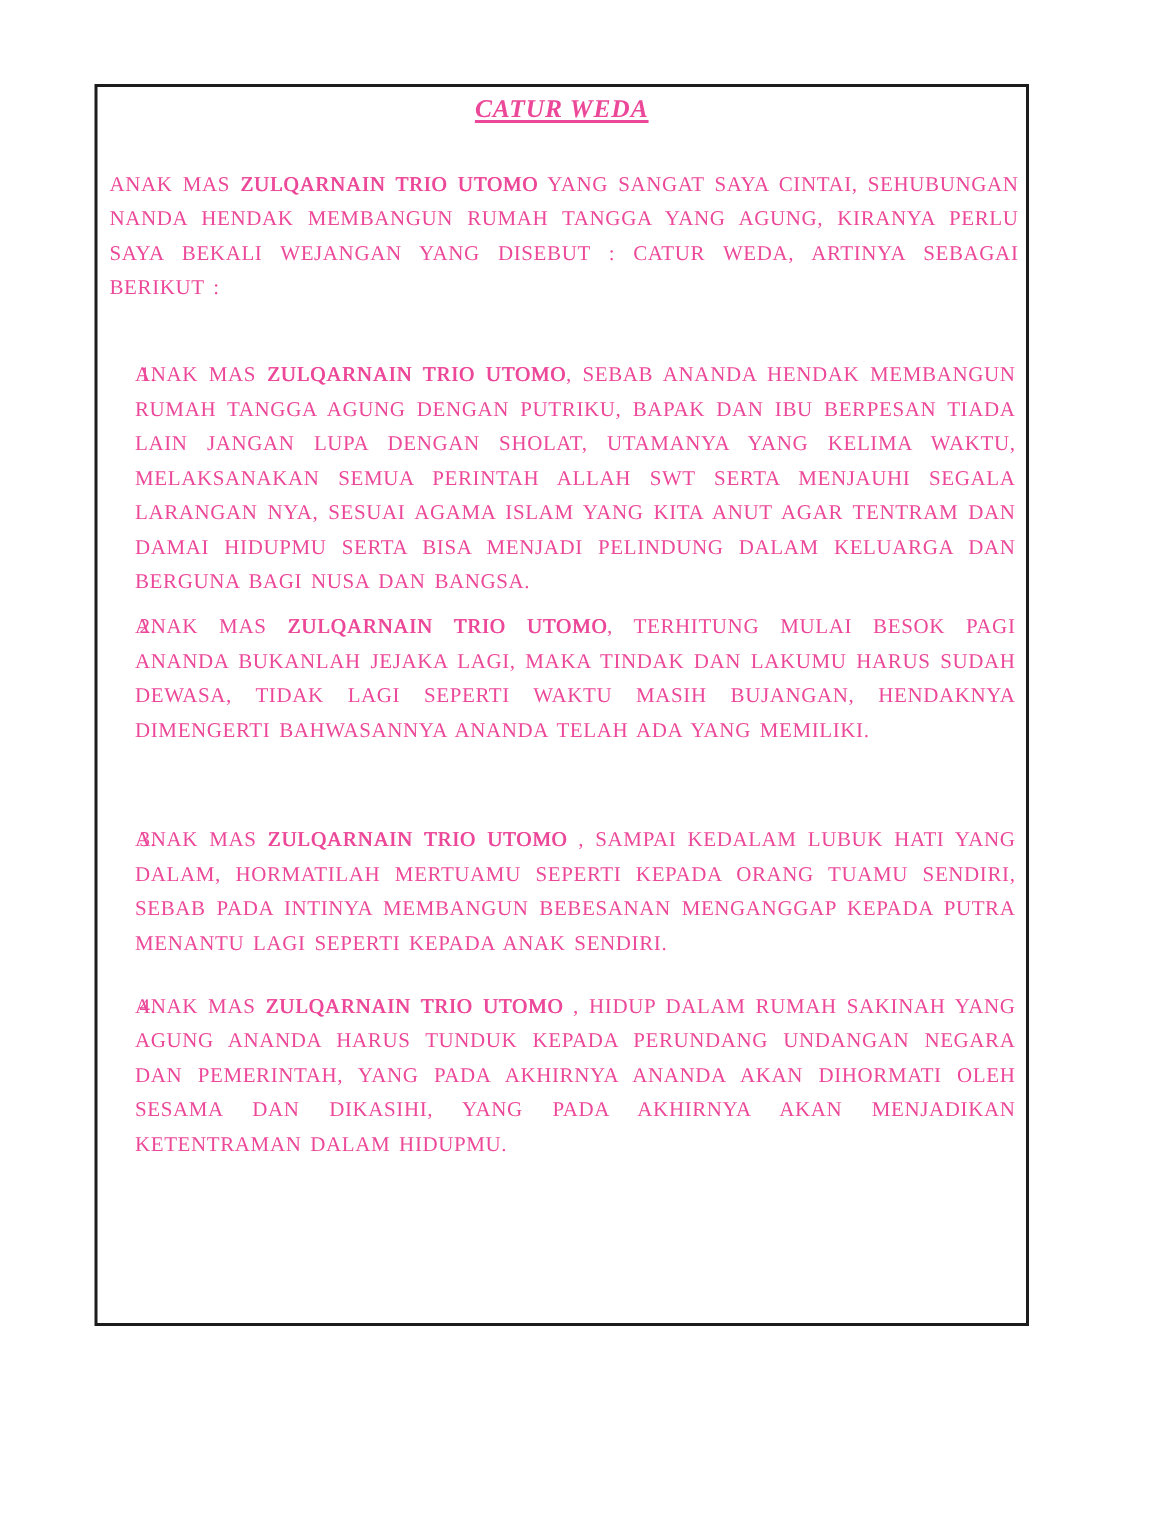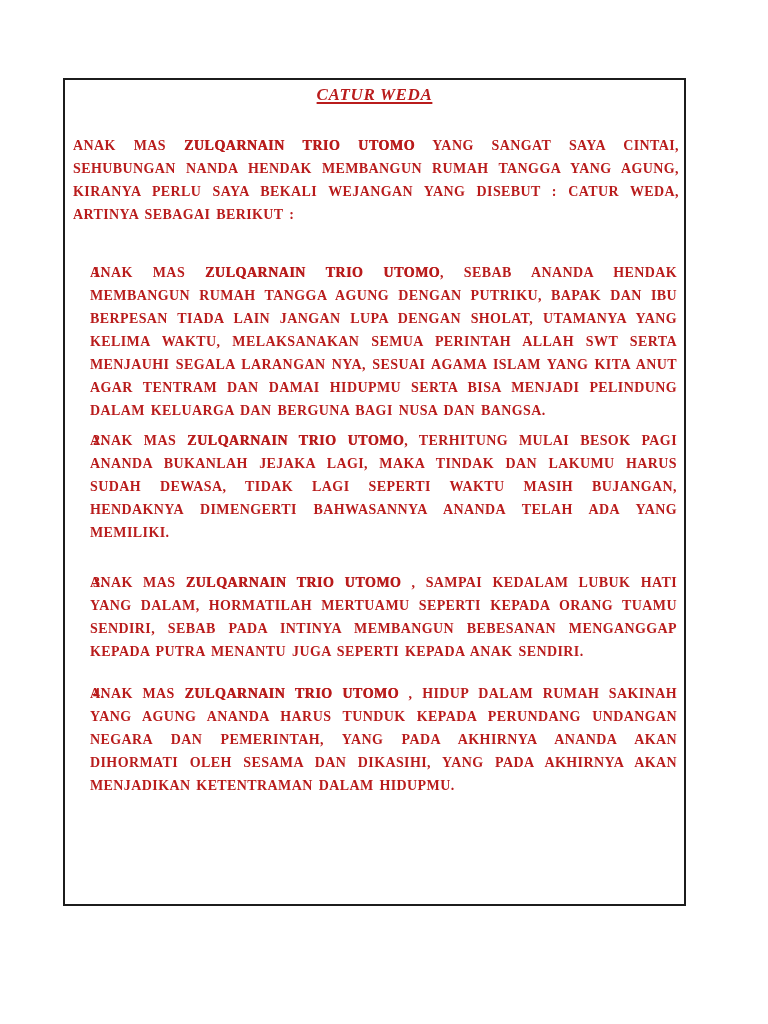--- a/index.html
+++ b/index.html
@@ -16,46 +16,46 @@
   }
   .page {
     position: absolute;
     left: 0; top: 0;
     width: 768px; height: 1024px;
     background: #ffffff;
   }
   .frame {
     position: absolute;
     left: 63px;
-    top: 78px;
+    top: 56px;
     width: 619px;
     height: 824px;
     border: 2px solid #1c1c1c;
     background: #ffffff;
-    color: #b91c1c;
+    color: #ec4899;
   }
   .title {
     position: absolute;
     top: 3px;
     left: 0;
     right: 0;
     margin: 0;
     text-align: center;
     font-size: 17px;
     line-height: 24px;
     font-weight: bold;
     font-style: italic;
     text-decoration: underline;
     text-decoration-thickness: 2px;
     text-underline-offset: 2px;
     letter-spacing: 0.6px;
   }
   .para, .item-text, .num {
     font-size: 14px;
-    font-weight: bold;
+    font-weight: normal;
     line-height: 23px;
     letter-spacing: 0.4px;
     word-spacing: 2px;
     margin: 0;
   }
   .para, .item-text {
     text-align: justify;
   }
   .intro {
     position: absolute;
@@ -107,21 +107,21 @@
       <p class="item-text"><span>ANAK MAS </span><span class="name">ZULQARNAIN TRIO UTOMO</span><span>, SEBAB ANANDA HENDAK MEMBANGUN RUMAH TANGGA AGUNG DENGAN PUTRIKU, BAPAK DAN IBU BERPESAN TIADA LAIN JANGAN LUPA DENGAN SHOLAT, UTAMANYA YANG KELIMA WAKTU, MELAKSANAKAN SEMUA PERINTAH ALLAH SWT SERTA MENJAUHI SEGALA LARANGAN NYA, SESUAI AGAMA ISLAM YANG KITA ANUT AGAR TENTRAM DAN DAMAI HIDUPMU SERTA BISA MENJADI PELINDUNG DALAM KELUARGA DAN BERGUNA BAGI NUSA DAN BANGSA.</span></p>
     </div>
 
     <div class="item item-2">
       <span class="num">2.</span>
       <p class="item-text"><span>ANAK MAS </span><span class="name">ZULQARNAIN TRIO UTOMO</span><span>, TERHITUNG MULAI BESOK PAGI ANANDA BUKANLAH JEJAKA LAGI, MAKA TINDAK DAN LAKUMU HARUS SUDAH DEWASA, TIDAK LAGI SEPERTI WAKTU MASIH BUJANGAN, HENDAKNYA DIMENGERTI BAHWASANNYA ANANDA TELAH ADA YANG MEMILIKI.</span></p>
     </div>
 
     <div class="item item-3">
       <span class="num">3.</span>
-      <p class="item-text"><span>ANAK MAS </span><span class="name">ZULQARNAIN TRIO UTOMO</span><span> , SAMPAI KEDALAM LUBUK HATI YANG DALAM, HORMATILAH MERTUAMU SEPERTI KEPADA ORANG TUAMU SENDIRI, SEBAB PADA INTINYA MEMBANGUN BEBESANAN MENGANGGAP KEPADA PUTRA MENANTU JUGA SEPERTI KEPADA ANAK SENDIRI.</span></p>
+      <p class="item-text"><span>ANAK MAS </span><span class="name">ZULQARNAIN TRIO UTOMO</span><span> , SAMPAI KEDALAM LUBUK HATI YANG DALAM, HORMATILAH MERTUAMU SEPERTI KEPADA ORANG TUAMU SENDIRI, SEBAB PADA INTINYA MEMBANGUN BEBESANAN MENGANGGAP KEPADA PUTRA MENANTU LAGI SEPERTI KEPADA ANAK SENDIRI.</span></p>
     </div>
 
     <div class="item item-4">
       <span class="num">4.</span>
       <p class="item-text"><span>ANAK MAS </span><span class="name">ZULQARNAIN TRIO UTOMO</span><span> , HIDUP DALAM RUMAH SAKINAH YANG AGUNG ANANDA HARUS TUNDUK KEPADA PERUNDANG UNDANGAN NEGARA DAN PEMERINTAH, YANG PADA AKHIRNYA ANANDA AKAN DIHORMATI OLEH SESAMA DAN DIKASIHI, YANG PADA AKHIRNYA AKAN MENJADIKAN KETENTRAMAN DALAM HIDUPMU.</span></p>
     </div>
 
 
   </div>
 </div>

